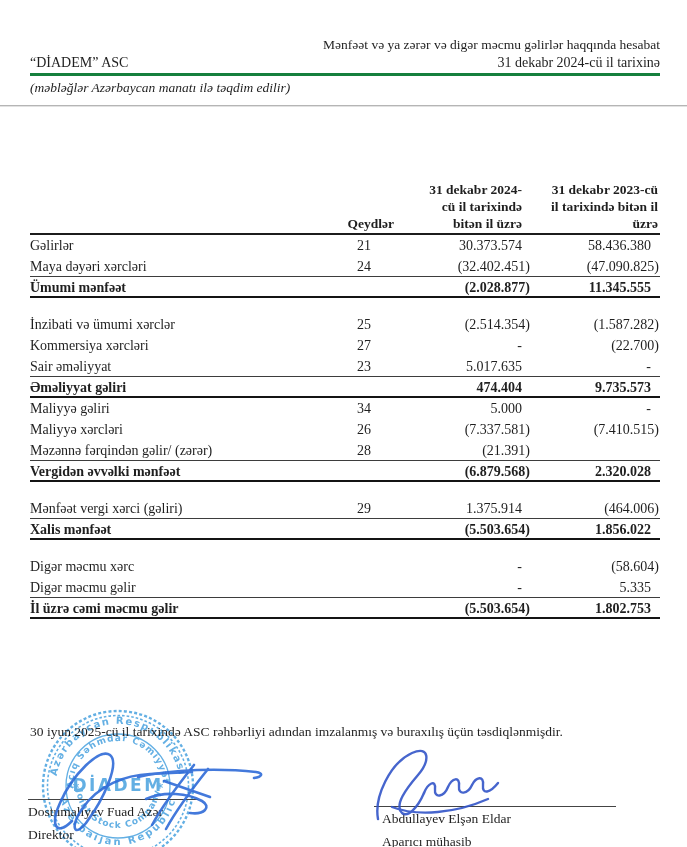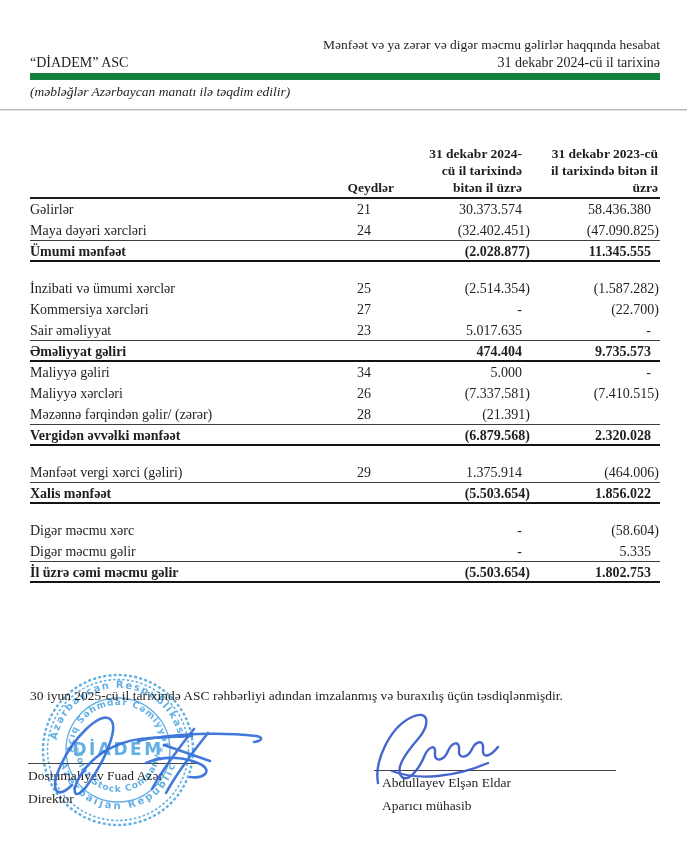--- a/index.html
+++ b/index.html
@@ -15,21 +15,21 @@
   
   .letterhead { padding-top:36px; }
   .report-title {
     text-align:right;
     margin:0 27px 0 30px;
     font-size:13.5px; line-height:17px;
   }
   .head-line2 {
     display:flex; justify-content:space-between; align-items:flex-end;
     margin:1px 27px 0 30px;
-    border-bottom:7px solid #15803d;
+    border-bottom:3px solid #15803d;
     padding-bottom:2px;
     font-size:14px; line-height:17px;
   }
   .currency-note {
     margin:3px 27px 0 30px;
     font-style:italic;
     font-size:13.5px; line-height:17px;
   }
   .scan-sep {
     margin-top:9px;
@@ -42,21 +42,21 @@
   .thead {
     display:grid;
     grid-template-columns:300px 68px 133px 129px;
     align-items:end;
     border-bottom:2px solid #1c1c1c;
     padding-bottom:1px;
     font-weight:bold; font-size:13.5px; line-height:17px;
   }
   .colhead { white-space:pre-line; }
   .colhead.notes { text-align:right; padding-right:4px; }
-  .colhead.v24 { text-align:right; padding-right:9px; }
+  .colhead.v24 { text-align:right; padding-right:9px;margin-top:40px; }
   .colhead.v23 { text-align:right; padding-right:2px; }
   .trow {
     display:grid;
     grid-template-columns:300px 68px 133px 129px;
     height:21px; line-height:21px;
     align-items:center;
   }
   .trow.total { font-weight:bold; }
   .trow.rule-thin  { border-bottom:1px solid #3d3d3d; }
   .trow.rule-thick { border-bottom:2.5px solid #141414; }

